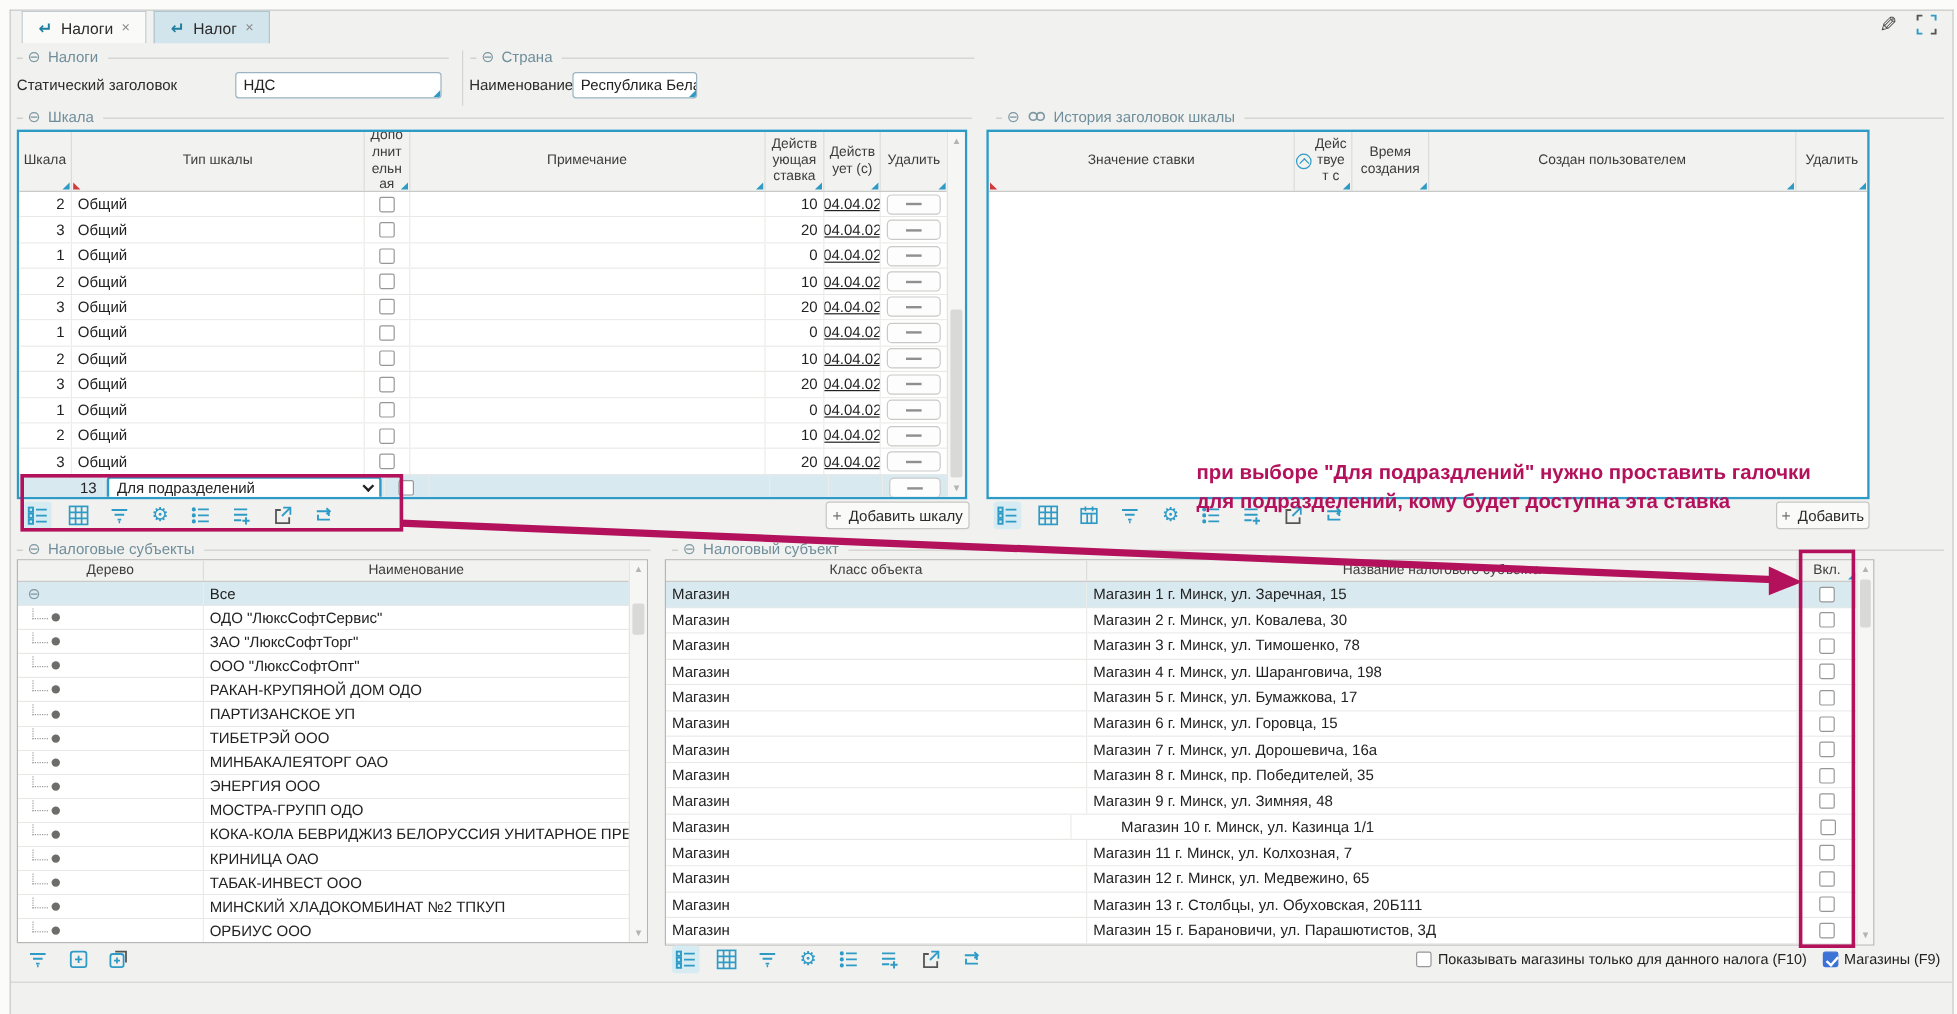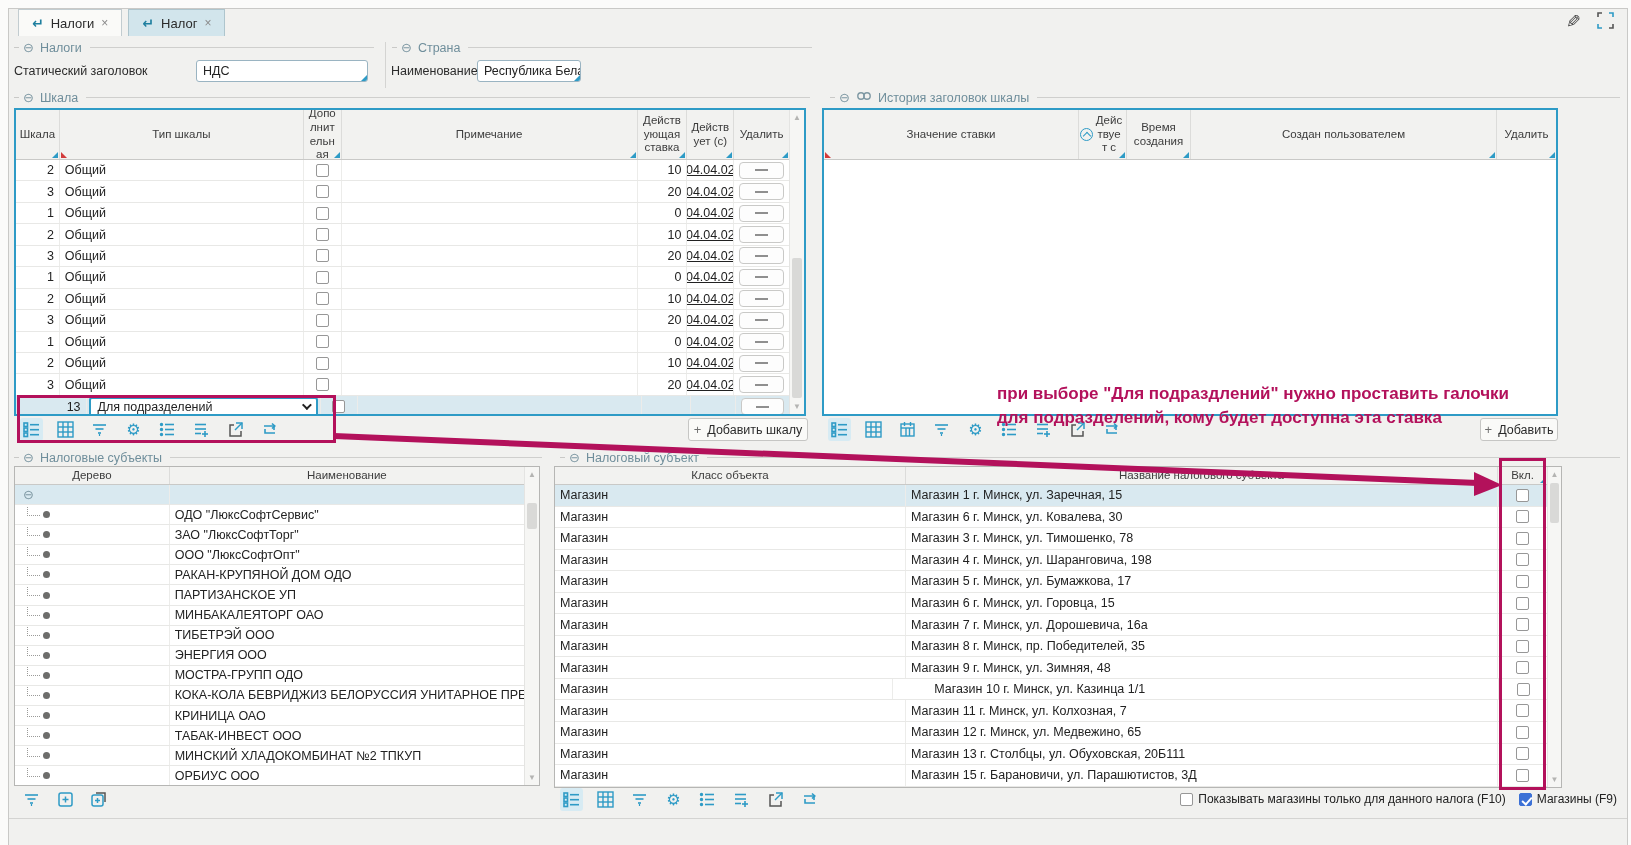--- a/index.html
+++ b/index.html
@@ -550,20 +550,21 @@
   <div class="tbl gray-tbl" style="left:14px; top:466px; width:526px; height:320px;">
     <div style="margin-right:15px;">
       <div class="thead" style="height:18px;">
         <div class="th" style="width:155px;">Дерево</div>
         <div class="th" style="width:355px; border-right:none;">Наименование</div>
       </div>
       <div class="row selrow" style="height:20.1px;">
         <div class="td selrow" style="width:155px;">
             <span class="rootcoll">⊖</span>
           </div>
+        <div class="td selrow" style="width:355px; border-right:none;">Все</div>
       </div>
       <div class="rows">
 
           <div class="row" style="height:20.1px;">
             <div class="td" style="width:155px;">
               <span class="branch"></span>
               <span class="dot"></span>
             </div>
             <div class="td" style="width:355px; border-right:none;">ОДО "ЛюксСофтСервис"</div>
           </div>
@@ -598,29 +599,29 @@
               <span class="dot"></span>
             </div>
             <div class="td" style="width:355px; border-right:none;">ПАРТИЗАНСКОЕ УП</div>
           </div>
 
           <div class="row" style="height:20.1px;">
             <div class="td" style="width:155px;">
               <span class="branch"></span>
               <span class="dot"></span>
             </div>
+            <div class="td" style="width:355px; border-right:none;">ТИБЕТРЭЙ ООО</div>
+          </div>
+
+          <div class="row" style="height:20.1px;">
+            <div class="td" style="width:155px;">
+              <span class="branch"></span>
+              <span class="dot"></span>
+            </div>
             <div class="td" style="width:355px; border-right:none;">МИНБАКАЛЕЯТОРГ ОАО</div>
-          </div>
-
-          <div class="row" style="height:20.1px;">
-            <div class="td" style="width:155px;">
-              <span class="branch"></span>
-              <span class="dot"></span>
-            </div>
-            <div class="td" style="width:355px; border-right:none;">ТИБЕТРЭЙ ООО</div>
           </div>
 
           <div class="row" style="height:20.1px;">
             <div class="td" style="width:155px;">
               <span class="branch"></span>
               <span class="dot"></span>
             </div>
             <div class="td" style="width:355px; border-right:none;">ЭНЕРГИЯ ООО</div>
           </div>
 
@@ -725,21 +726,21 @@
           <div class="row selrow" style="height:21.55px;">
             <div class="td selrow" style="width:351px;">Магазин</div>
             <div class="td selrow" style="width:592px;">Магазин 1 г. Минск, ул. Заречная, 15</div>
             <div class="td ctr selrow" style="width:49px; border-right:none;">
               <span class="cb"></span>
             </div>
           </div>
 
           <div class="row" style="height:21.55px;">
             <div class="td" style="width:351px;">Магазин</div>
-            <div class="td" style="width:592px;">Магазин 6 г. Минск, ул. Ковалева, 30</div>
+            <div class="td" style="width:592px;">Магазин 2 г. Минск, ул. Ковалева, 30</div>
             <div class="td ctr" style="width:49px; border-right:none;">
               <span class="cb"></span>
             </div>
           </div>
 
           <div class="row" style="height:21.55px;">
             <div class="td" style="width:351px;">Магазин</div>
             <div class="td" style="width:592px;">Магазин 3 г. Минск, ул. Тимошенко, 78</div>
             <div class="td ctr" style="width:49px; border-right:none;">
               <span class="cb"></span>

